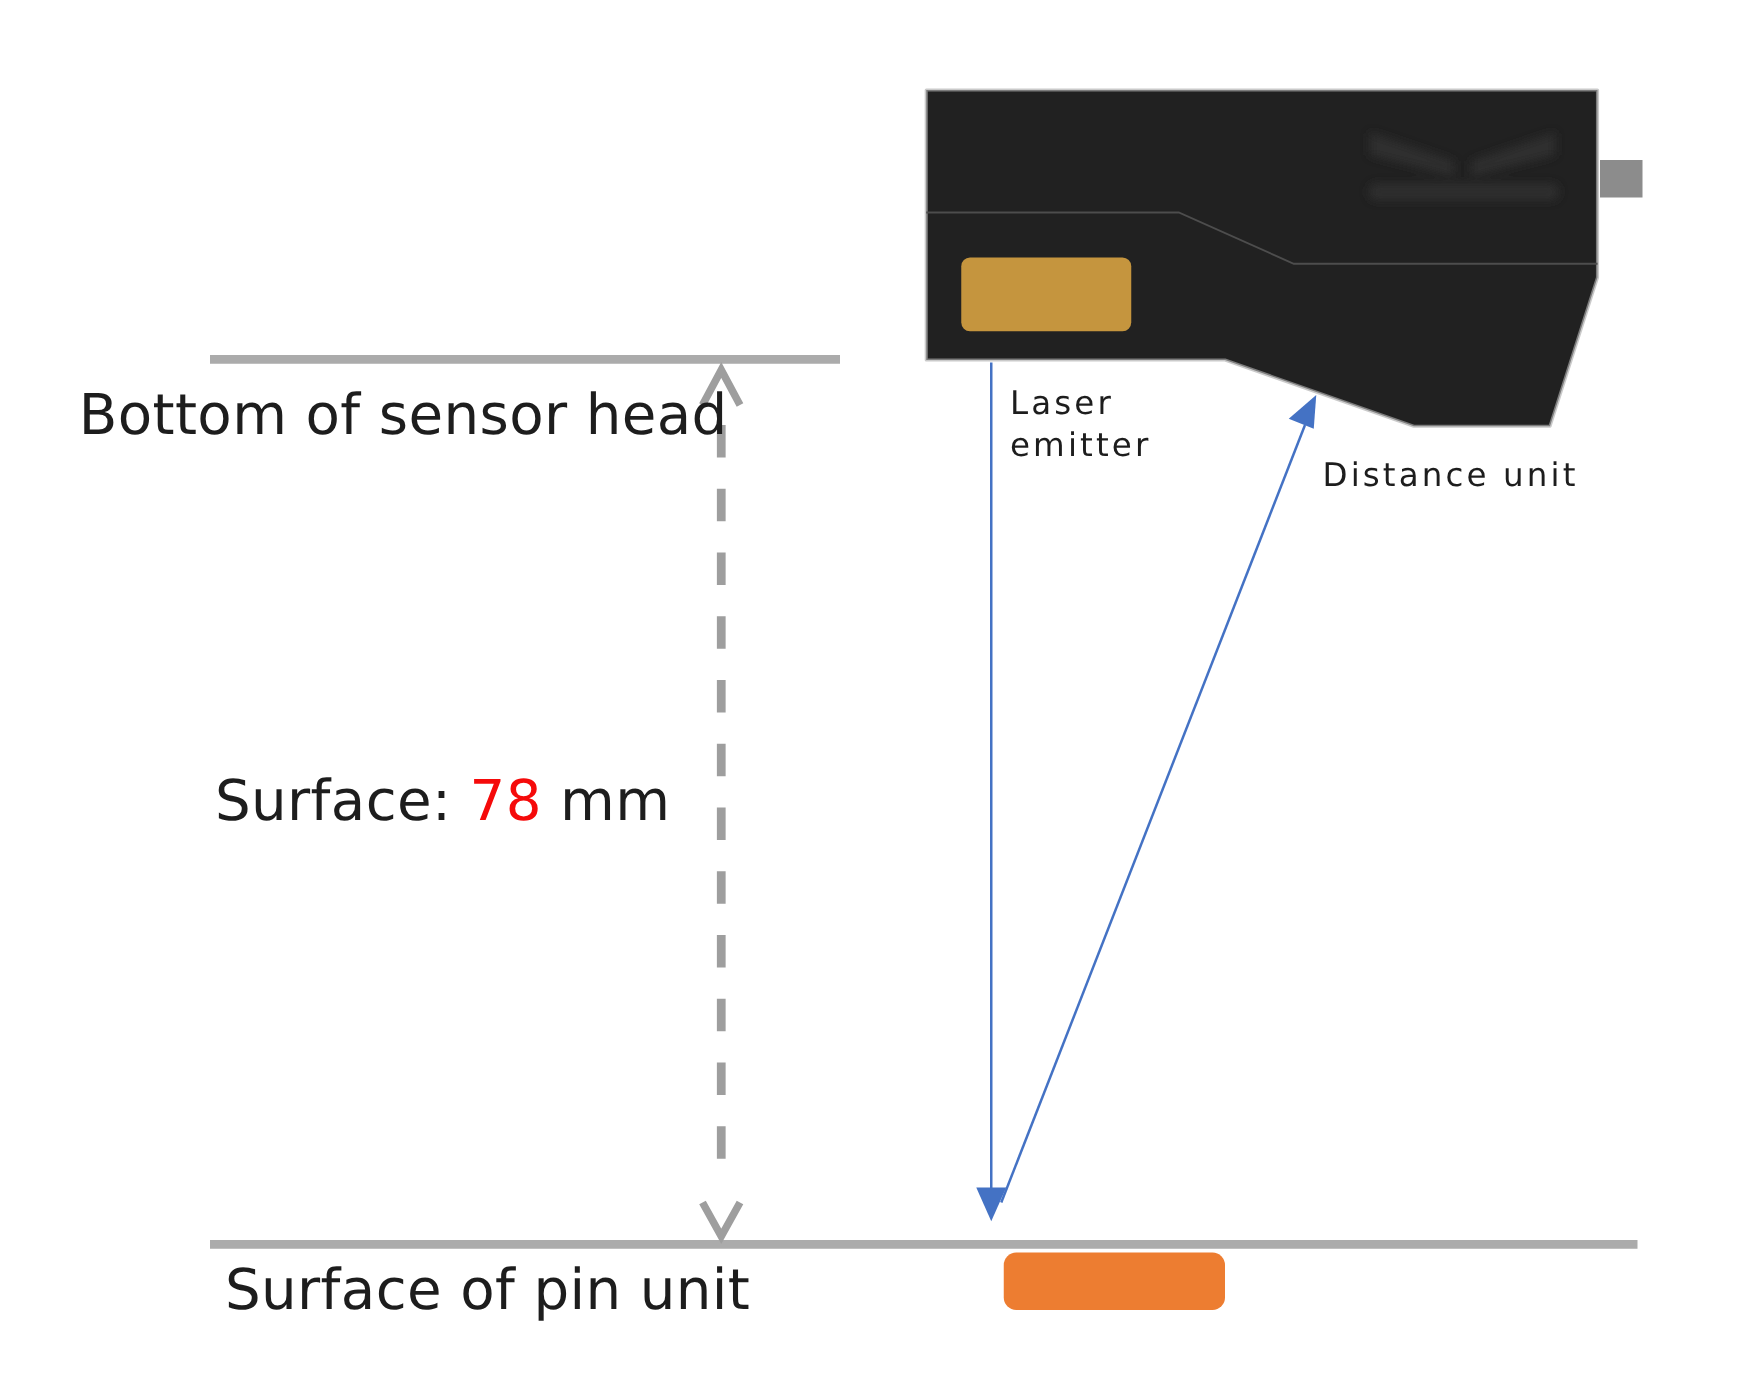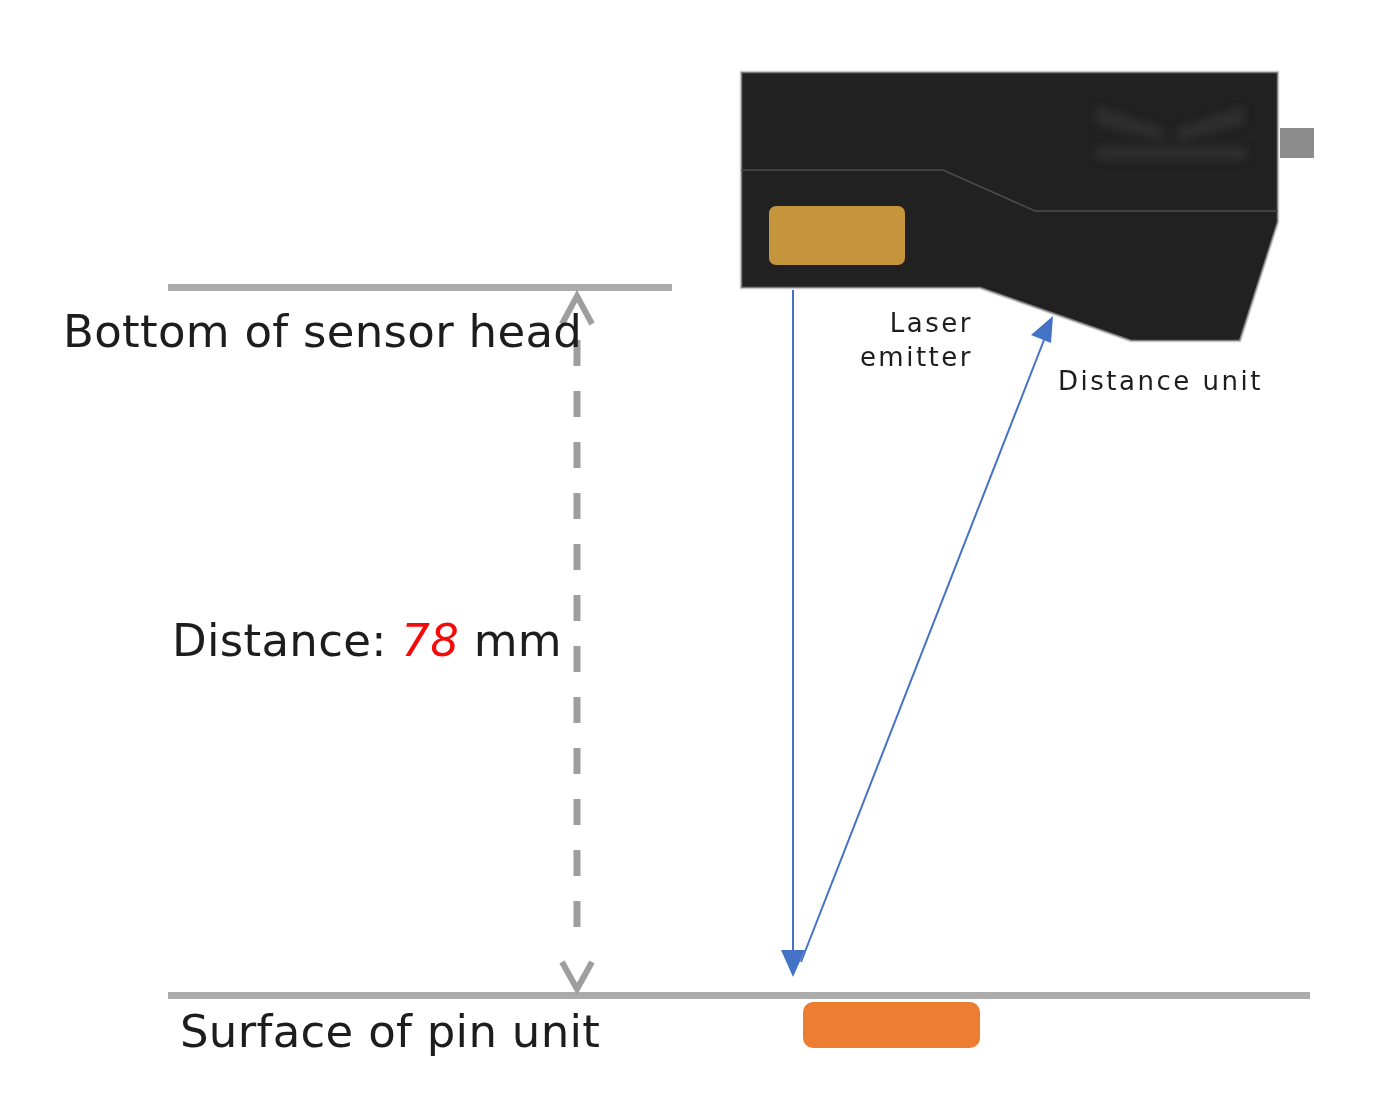--- a/index.html
+++ b/index.html
@@ -14,28 +14,27 @@
   }
   .canvas > svg { position: absolute; left: 0; top: 0; }
   .label-lg {
     position: absolute;
     font-size: 45px;
     line-height: 50px;
     letter-spacing: 0.3px;
     color: #1d1d1d;
     white-space: nowrap;
   }
-  .label-lg .red { color: #f50a0a; font-style: italic; }
+  .label-lg .red { color: #f50a0a; }
   .label-sm {
     position: absolute;
     font-size: 26px;
     line-height: 34px;
     letter-spacing: 2.5px;
     color: #1d1d1d;
-    text-align: right;
   }
 </style>
 </head>
 <body>
 
 <div class="canvas">
 
   <svg width="1400" height="1100" viewBox="0 0 1400 1100">
     <defs>
       <filter id="blurLogo" x="-40%" y="-40%" width="180%" height="180%">
@@ -71,21 +70,21 @@
       <polygon points="781,950 805,950 793,977" stroke="none" fill="#4472C4"></polygon>
       <line x1="801" y1="962" x2="1044" y2="340" stroke-width="2"></line>
       <polygon points="1053,316 1051,343 1031,335" stroke="none" fill="#4472C4"></polygon>
     </g>
 
     <rect x="803" y="1002" width="177" height="46" rx="10" fill="#ED7D31"></rect>
   </svg>
 
   <div class="label-lg" style="left:63px; top:307px">Bottom of sensor head</div>
 
-  <div class="label-lg" style="left:172px; top:616px"><span>Distance:</span> <span class="red">78</span> <span>mm</span></div>
+  <div class="label-lg" style="left:172px; top:616px"><span>Surface:</span> <span class="red">78</span> <span>mm</span></div>
 
   <div class="label-lg" style="left:180px; top:1007px">Surface of pin unit</div>
 
   <div class="label-sm" style="left:808px; top:306px; width:165px">Laser emitter</div>
 
   <div class="label-sm" style="left:1058px; top:364px; white-space:nowrap">Distance unit</div>
 
 </div>
 
 </body></html>

